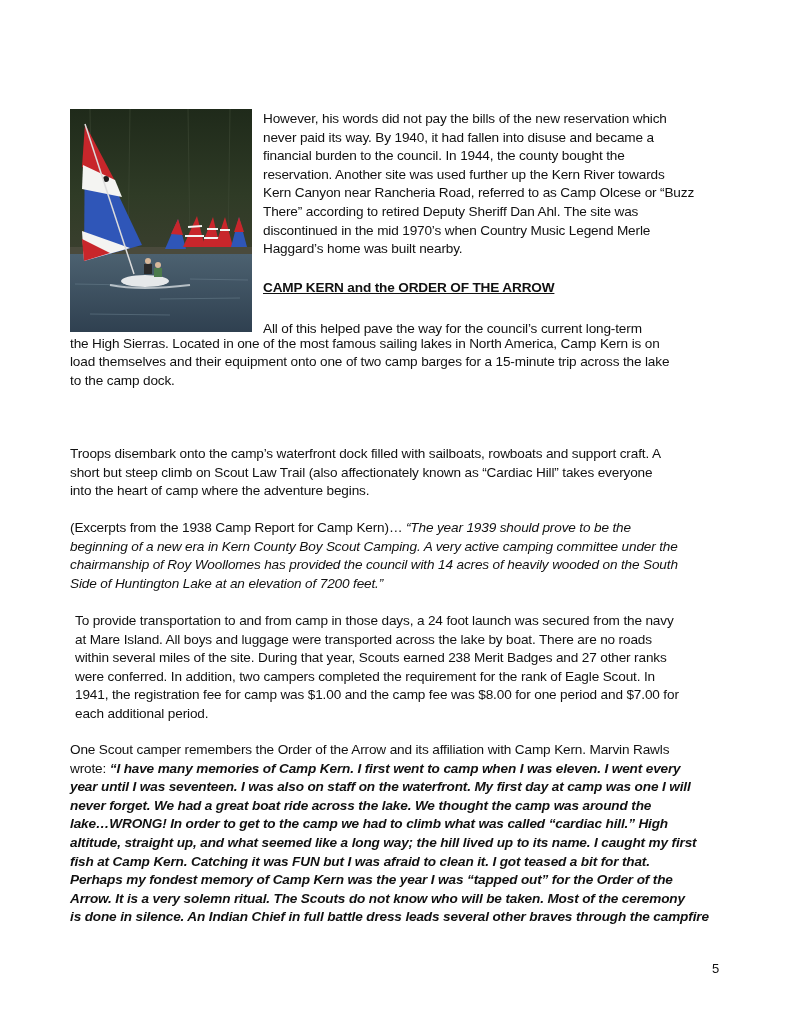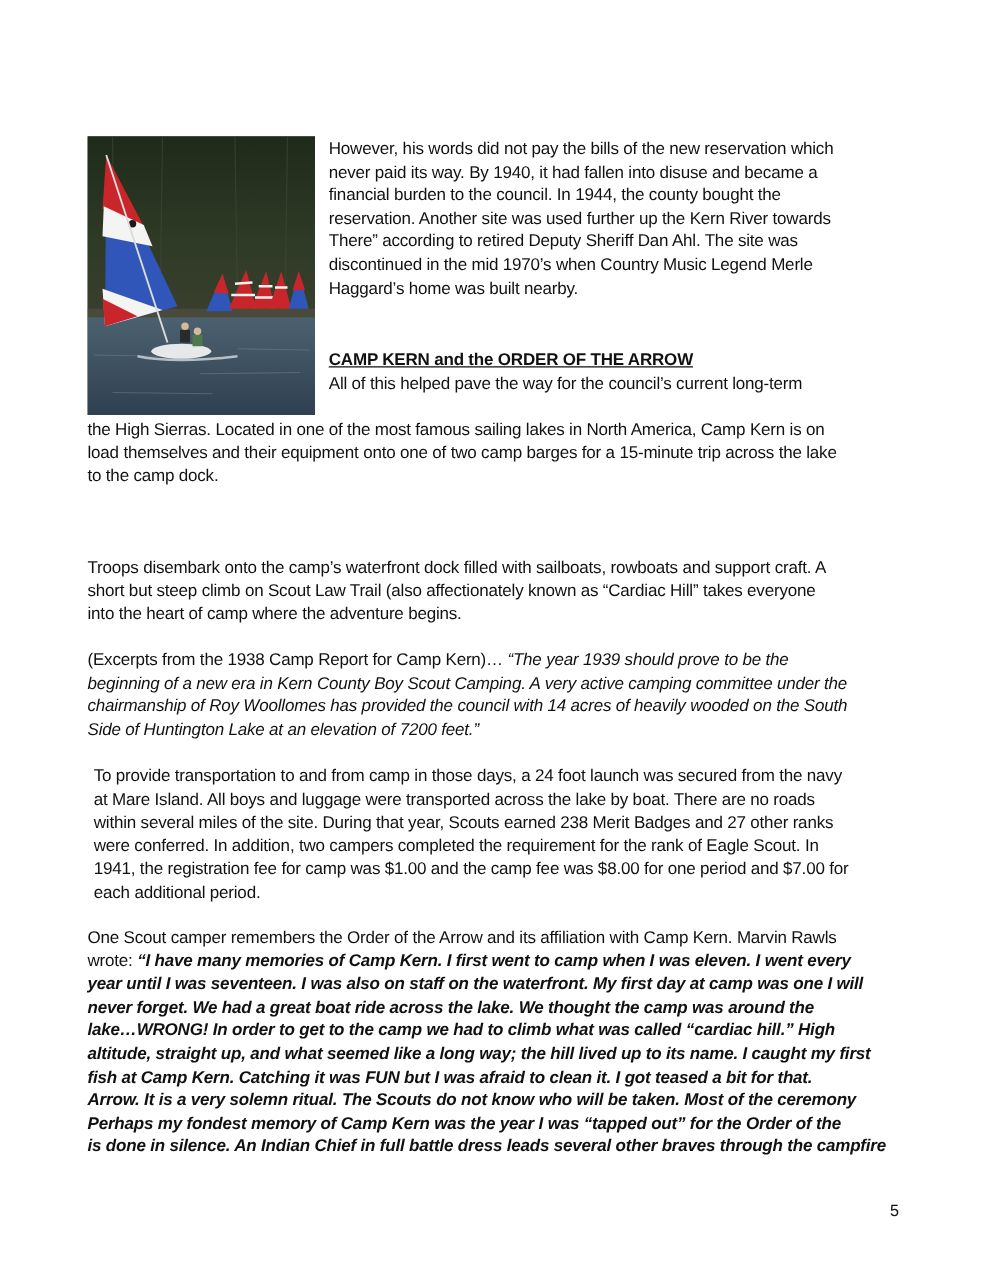--- a/index.html
+++ b/index.html
@@ -88,28 +88,29 @@
         <path d="M40 176 Q70 182 120 176" stroke="#e8ecef" stroke-width="2" fill="none" opacity="0.7"></path>
       </g>
     </svg>
   </div>
 
   <div class="txt" style="left:263px; top:94px;">
     <span class="line">However, his words did not pay the bills of the new reservation which</span>
     <span class="line">never paid its way.  By 1940, it had fallen into disuse and became a</span>
     <span class="line">financial burden to the council.  In 1944, the county bought the</span>
     <span class="line">reservation.  Another site was used further up the Kern River towards</span>
+    <span class="line">Kern Canyon near Rancheria Road, referred to as Camp Olcese or “Buzz</span>
     <span class="line">There” according to retired Deputy Sheriff Dan Ahl.  The site was</span>
     <span class="line">discontinued in the mid 1970’s when Country Music Legend Merle</span>
     <span class="line">Haggard’s home was built nearby.</span>
   </div>
 
   <div class="txt heading" style="left:263px; top:263px;">CAMP KERN and the ORDER OF THE ARROW</div>
 
-  <div class="txt" style="left:263px; top:282px;text-align:center;">
+  <div class="txt" style="left:263px; top:304px;text-align:center;">
     <span class="line">All of this helped pave the way for the council’s current long-term</span>
   </div>
   <div class="txt" style="left:70px; top:318.6px;">
     <span class="line">the High Sierras.  Located in one of the most famous sailing lakes in North America, Camp Kern is on</span>
     <span class="line">load themselves and their equipment onto one of two camp barges for a 15-minute trip across the lake</span>
     <span class="line">to the camp dock.</span>
   </div>
 
   <div class="txt" style="left:70px; top:429px;">
     <span class="line">Troops disembark onto the camp’s waterfront dock filled with sailboats, rowboats and support craft.  A</span>
@@ -134,19 +135,19 @@
   </div>
 
   <div class="txt" style="left:70px; top:725px;">
     <span class="line">One Scout camper remembers the Order of the Arrow and its affiliation with Camp Kern.  Marvin Rawls</span>
     <span class="line"><span>wrote:  </span><span class="bi">“I have many memories of Camp Kern.  I first went to camp when I was eleven.  I went every</span></span>
     <span class="line bi">year until I was seventeen.  I was also on staff on the waterfront.  My first day at camp was one I will</span>
     <span class="line bi">never forget.  We had a great boat ride across the lake.  We thought the camp was around the</span>
     <span class="line bi">lake…WRONG!  In order to get to the camp we had to climb what was called “cardiac hill.”  High</span>
     <span class="line bi">altitude, straight up, and what seemed like a long way; the hill lived up to its name.  I caught my first</span>
     <span class="line bi">fish at Camp Kern.  Catching it was FUN but I was afraid to clean it.  I got teased a bit for that.</span>
+    <span class="line bi">Perhaps my fondest memory of Camp Kern was the year I was “tapped out” for the Order of the</span>
     <span class="line bi">Arrow.  It is a very solemn ritual.  The Scouts do not know who will be taken.  Most of the ceremony</span>
-    <span class="line bi">Perhaps my fondest memory of Camp Kern was the year I was “tapped out” for the Order of the</span>
     <span class="line bi">is done in silence.  An Indian Chief in full battle dress leads several other braves through the campfire</span>
   </div>
 
   <div class="pagenum">5</div>
 </div>
 
 </body></html>

